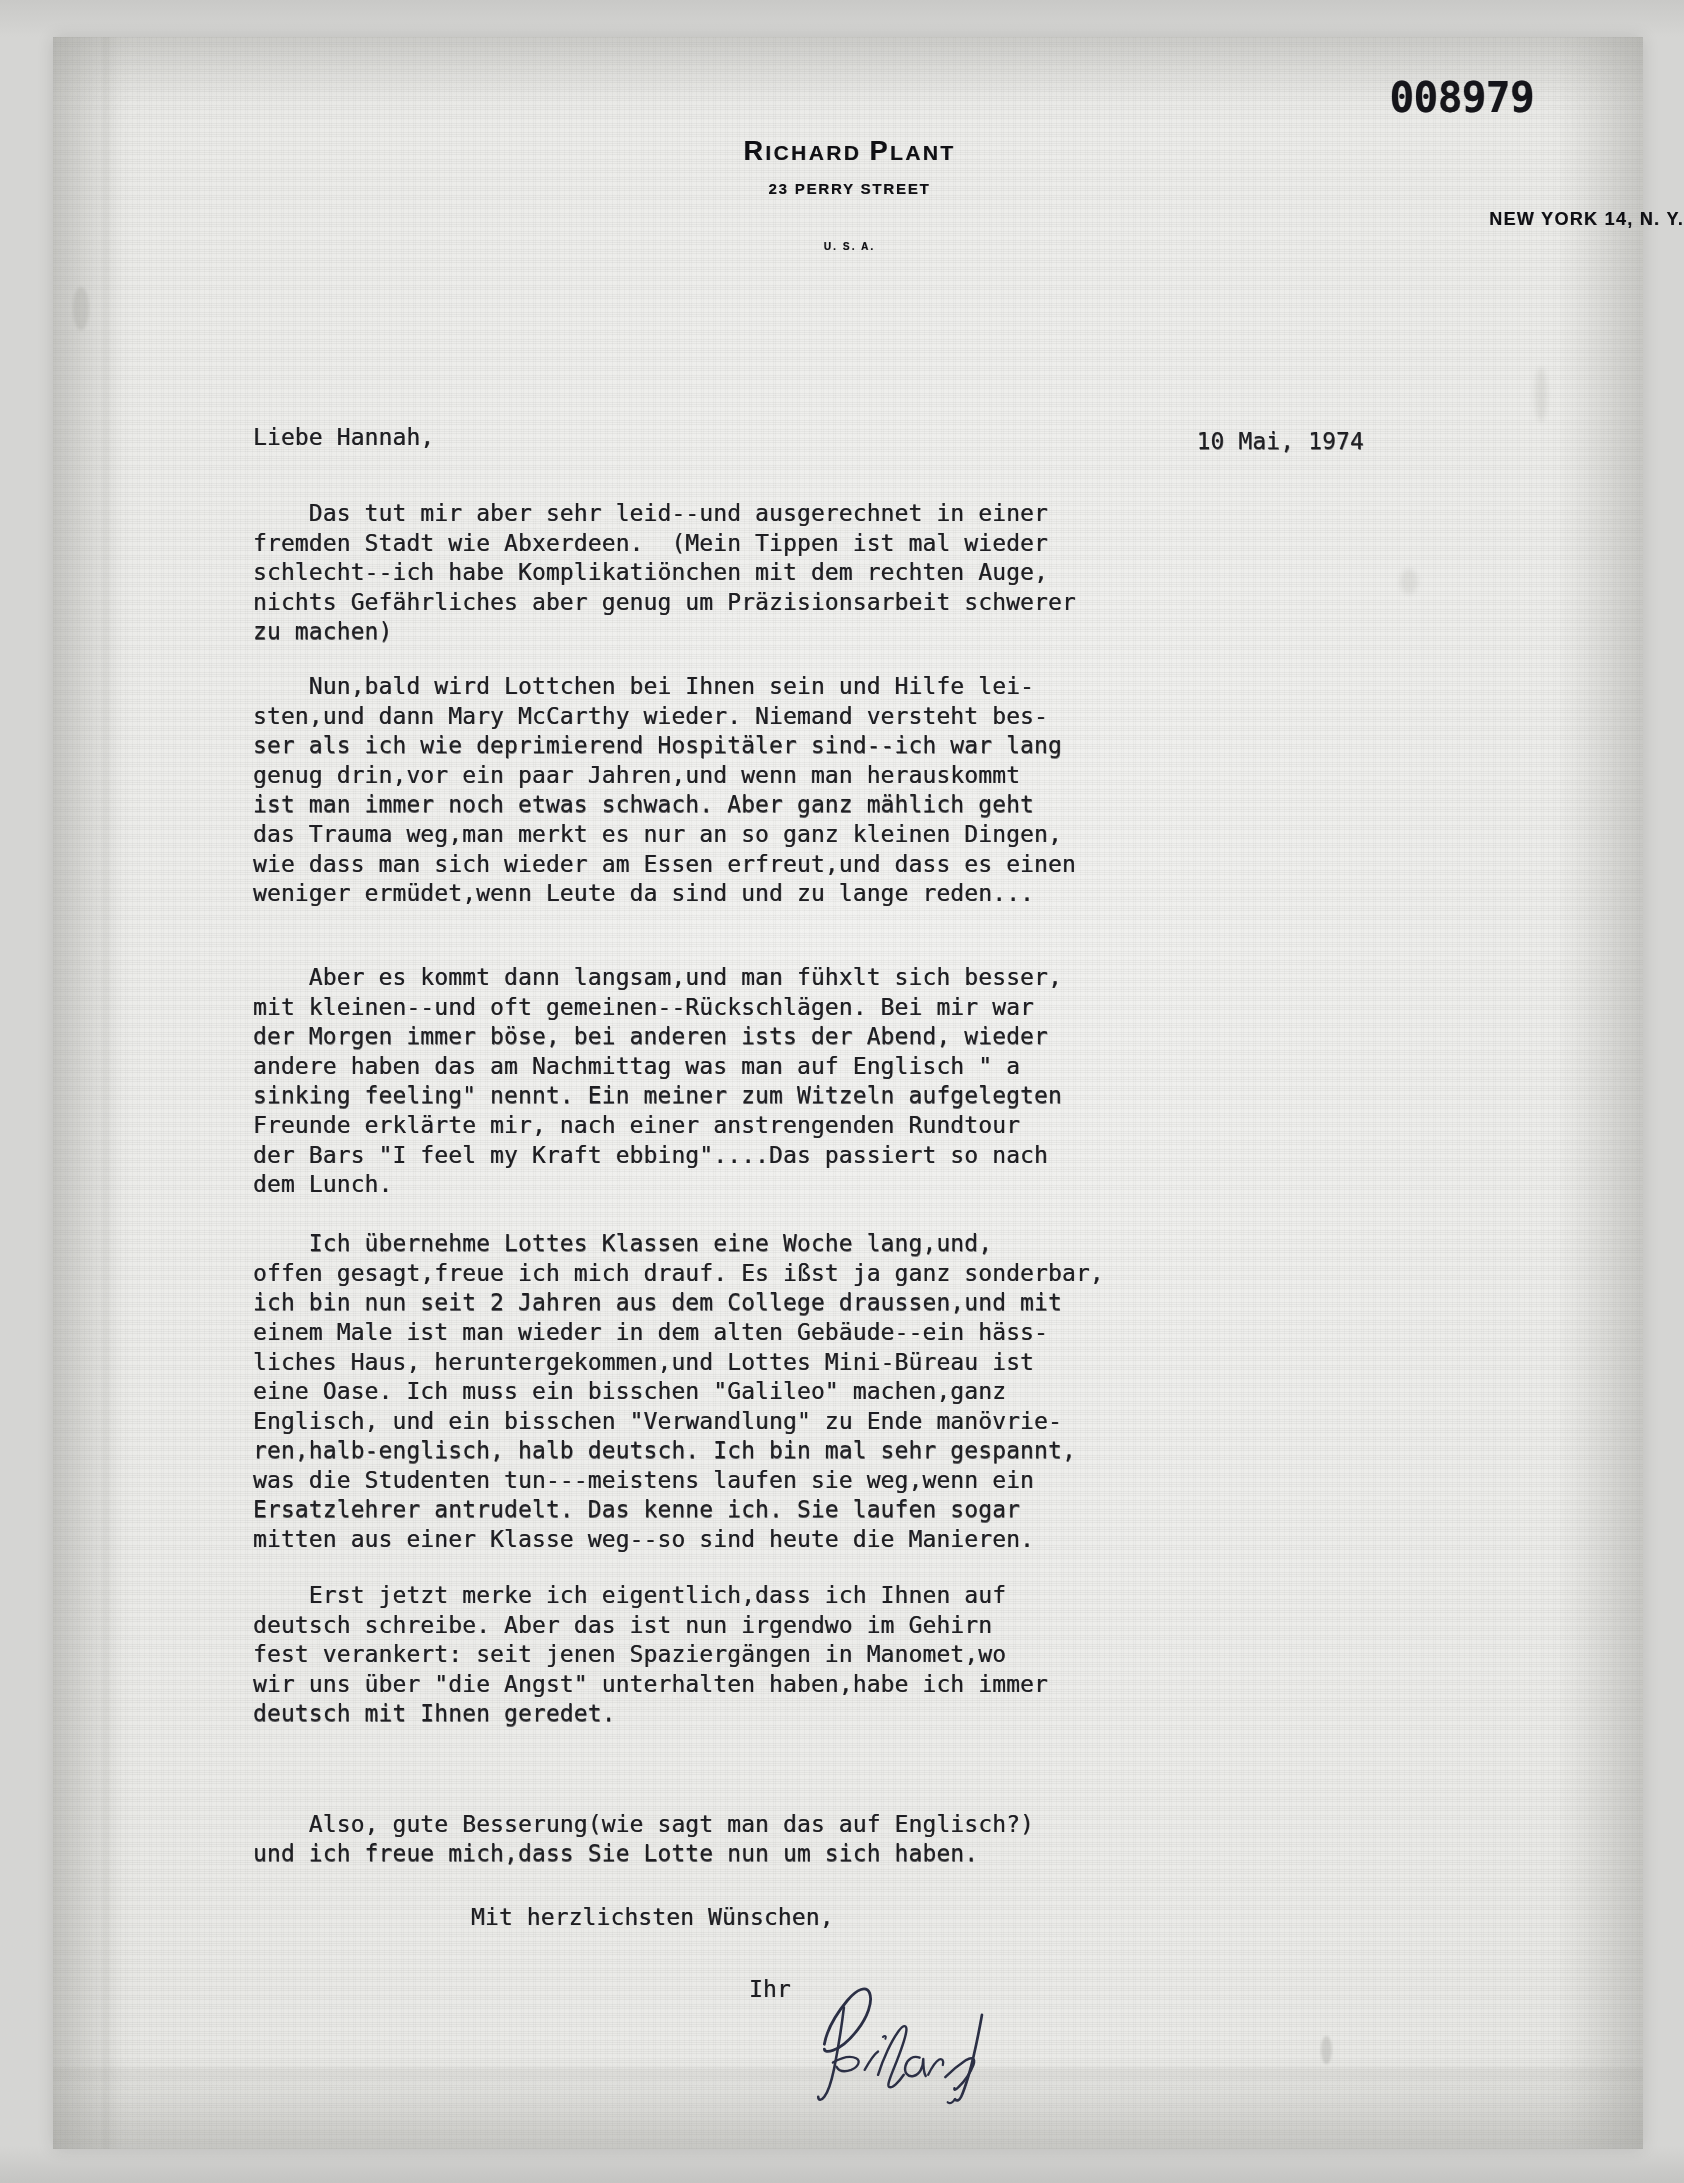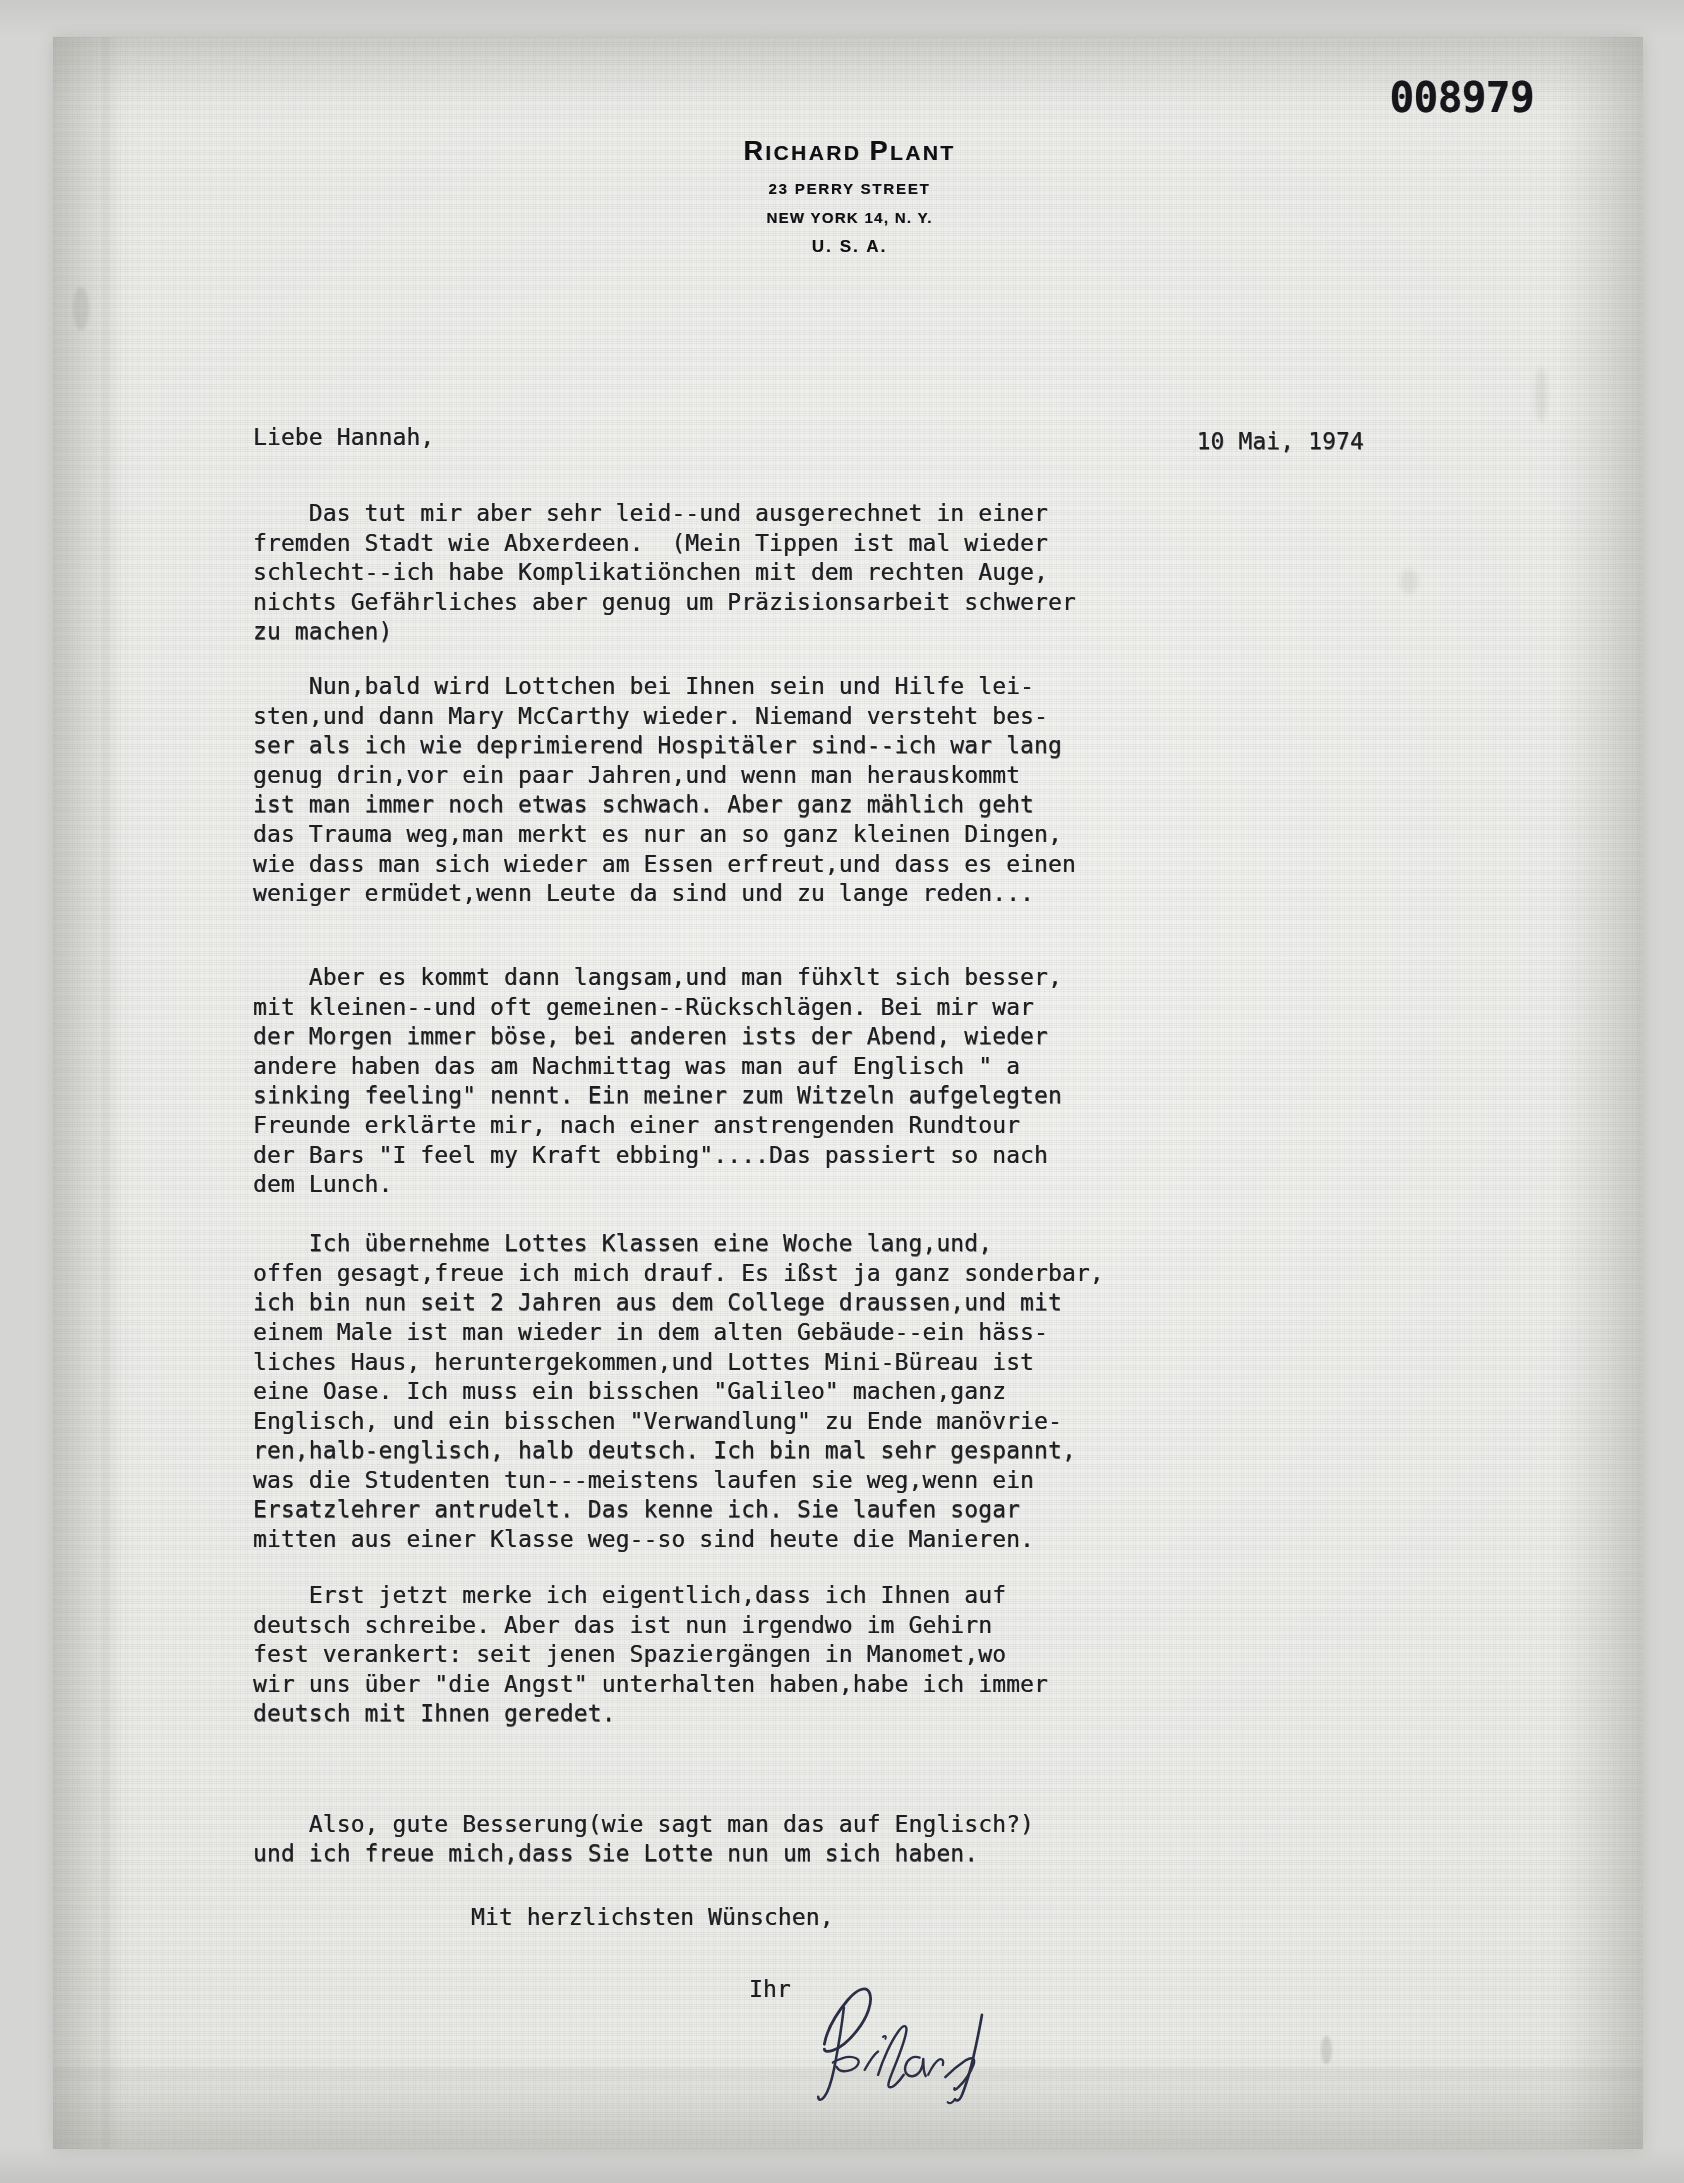--- a/index.html
+++ b/index.html
@@ -110,26 +110,27 @@
     margin-bottom: 13px;
     transform: scaleX(1.0);
   }
   .lh-name .cap { font-size: 27px; }
   .lh-street {
     font-size: 15px;
     letter-spacing: 1.8px;
     margin-bottom: 11.6px;
   }
   .lh-city {
-    font-size: 15px;
+    font-size: 18px;
     letter-spacing: 1.3px;
     margin-bottom: 11.6px;
+    text-align: right;
   }
   .lh-country {
-    font-size: 17px;
+    font-size: 10px;
     letter-spacing: 2.1px;
   }
 
   
   .typed {
     position: absolute;
     left: 0;
     right: 0;
     top: 0;
     font-family: "DejaVu Sans Mono", "Liberation Mono", monospace;

